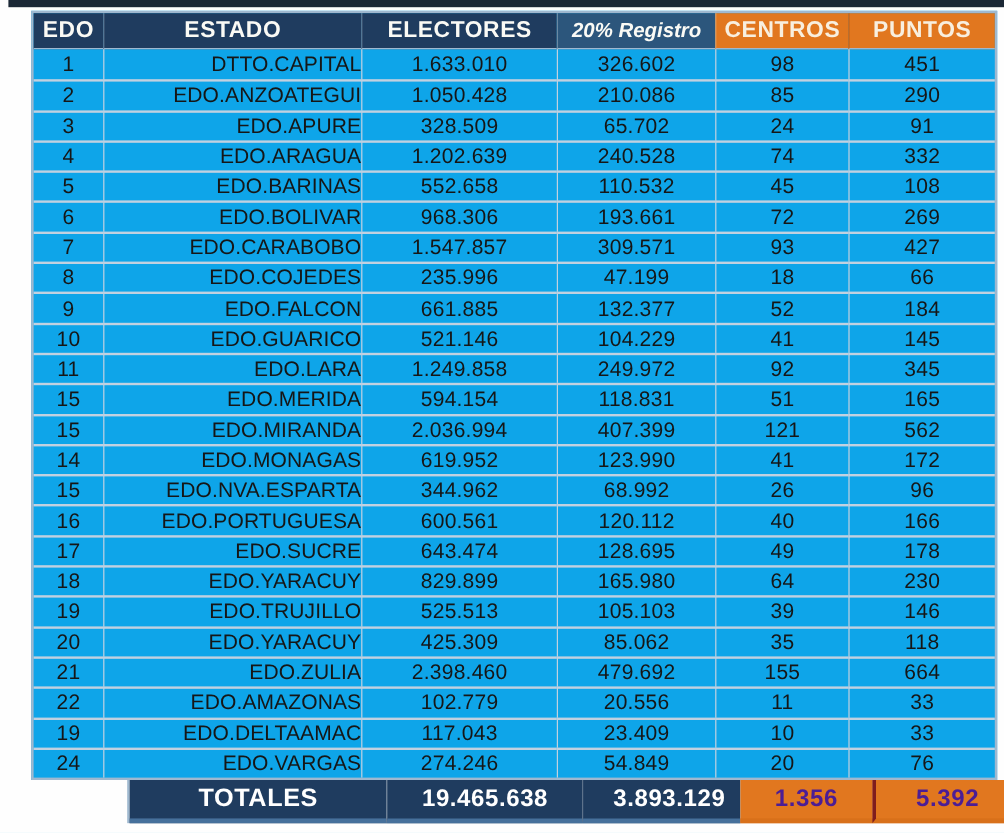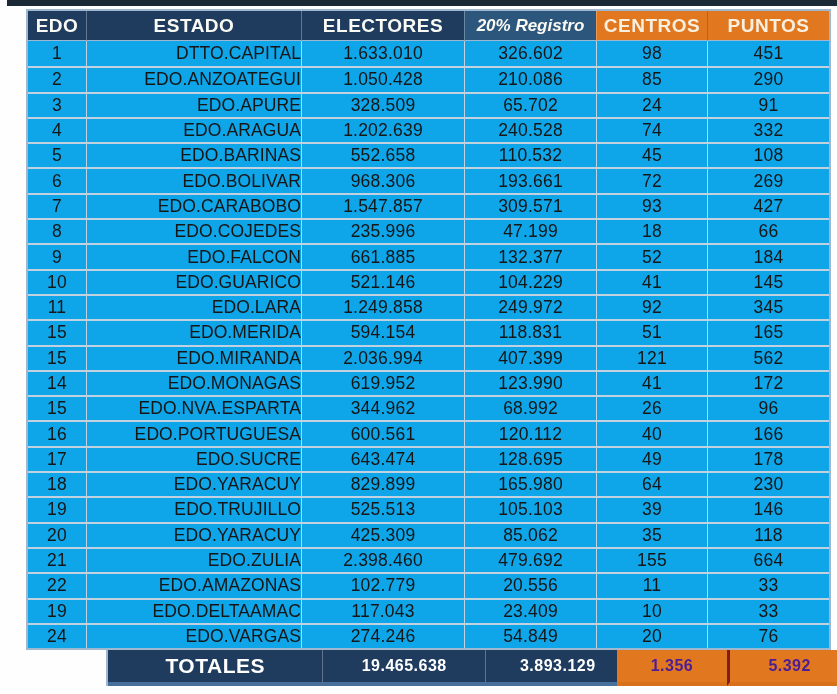--- a/index.html
+++ b/index.html
@@ -28,21 +28,21 @@
   thead th.h-puntos{border-left:1px solid #C0621A;}
   thead th.h-centros{border-left:1px solid rgba(255,255,255,.25);}
   tbody td{height:25.3px;font-size:17.5px;color:#161616;text-align:center;
     vertical-align:middle;white-space:nowrap;overflow:hidden;letter-spacing:.2px;}
   tbody td+td{border-left:1px solid var(--grid_blue);}
   tbody tr+tr td{border-top:2px solid var(--grid_blue);}
   tbody td.c-estado{text-align:right;padding-left:5px;letter-spacing:.1px;}
   .totals{display:flex;width:745px;margin-left:80px;height:36px;
     border-left:2px solid var(--outer_border);border-right:2px solid var(--outer_border);}
   .totals>div{display:flex;align-items:center;justify-content:center;
-    font-weight:bold;font-size:16px;letter-spacing:.5px;color:#FFFFFF;
+    font-weight:bold;font-size:20px;letter-spacing:.5px;color:#FFFFFF;
     background:var(--header_navy);border-bottom:4px solid #46709B;}
   .totals .t-label{width:215px;font-size:21px;}
   .totals .t-electores{width:163px;border-left:1px solid rgba(255,255,255,.28);}
   .totals .t-registro{width:132px;border-left:1px solid rgba(255,255,255,.28);padding-left:13px;}
   .totals .t-centros{width:111px;background:var(--accent_orange);color:#4c1d95;
     border-bottom-color:#D8701A;}
   .totals .t-puntos{width:122px;background:var(--accent_orange);color:#4c1d95;
     border-left:3px solid #7f1d1d;border-bottom-color:#D8701A;}
 </style>
 </head>

